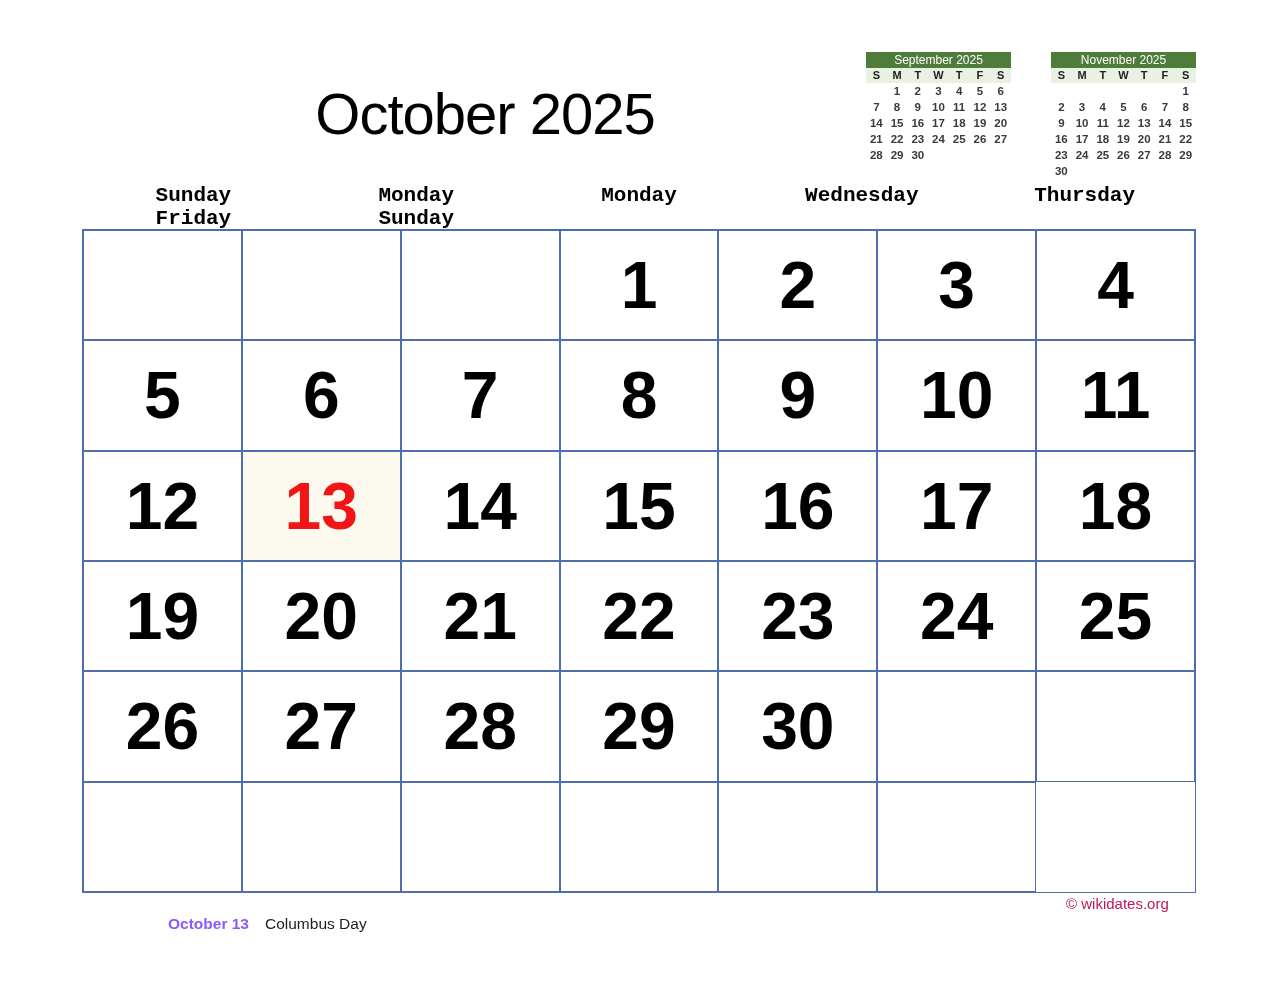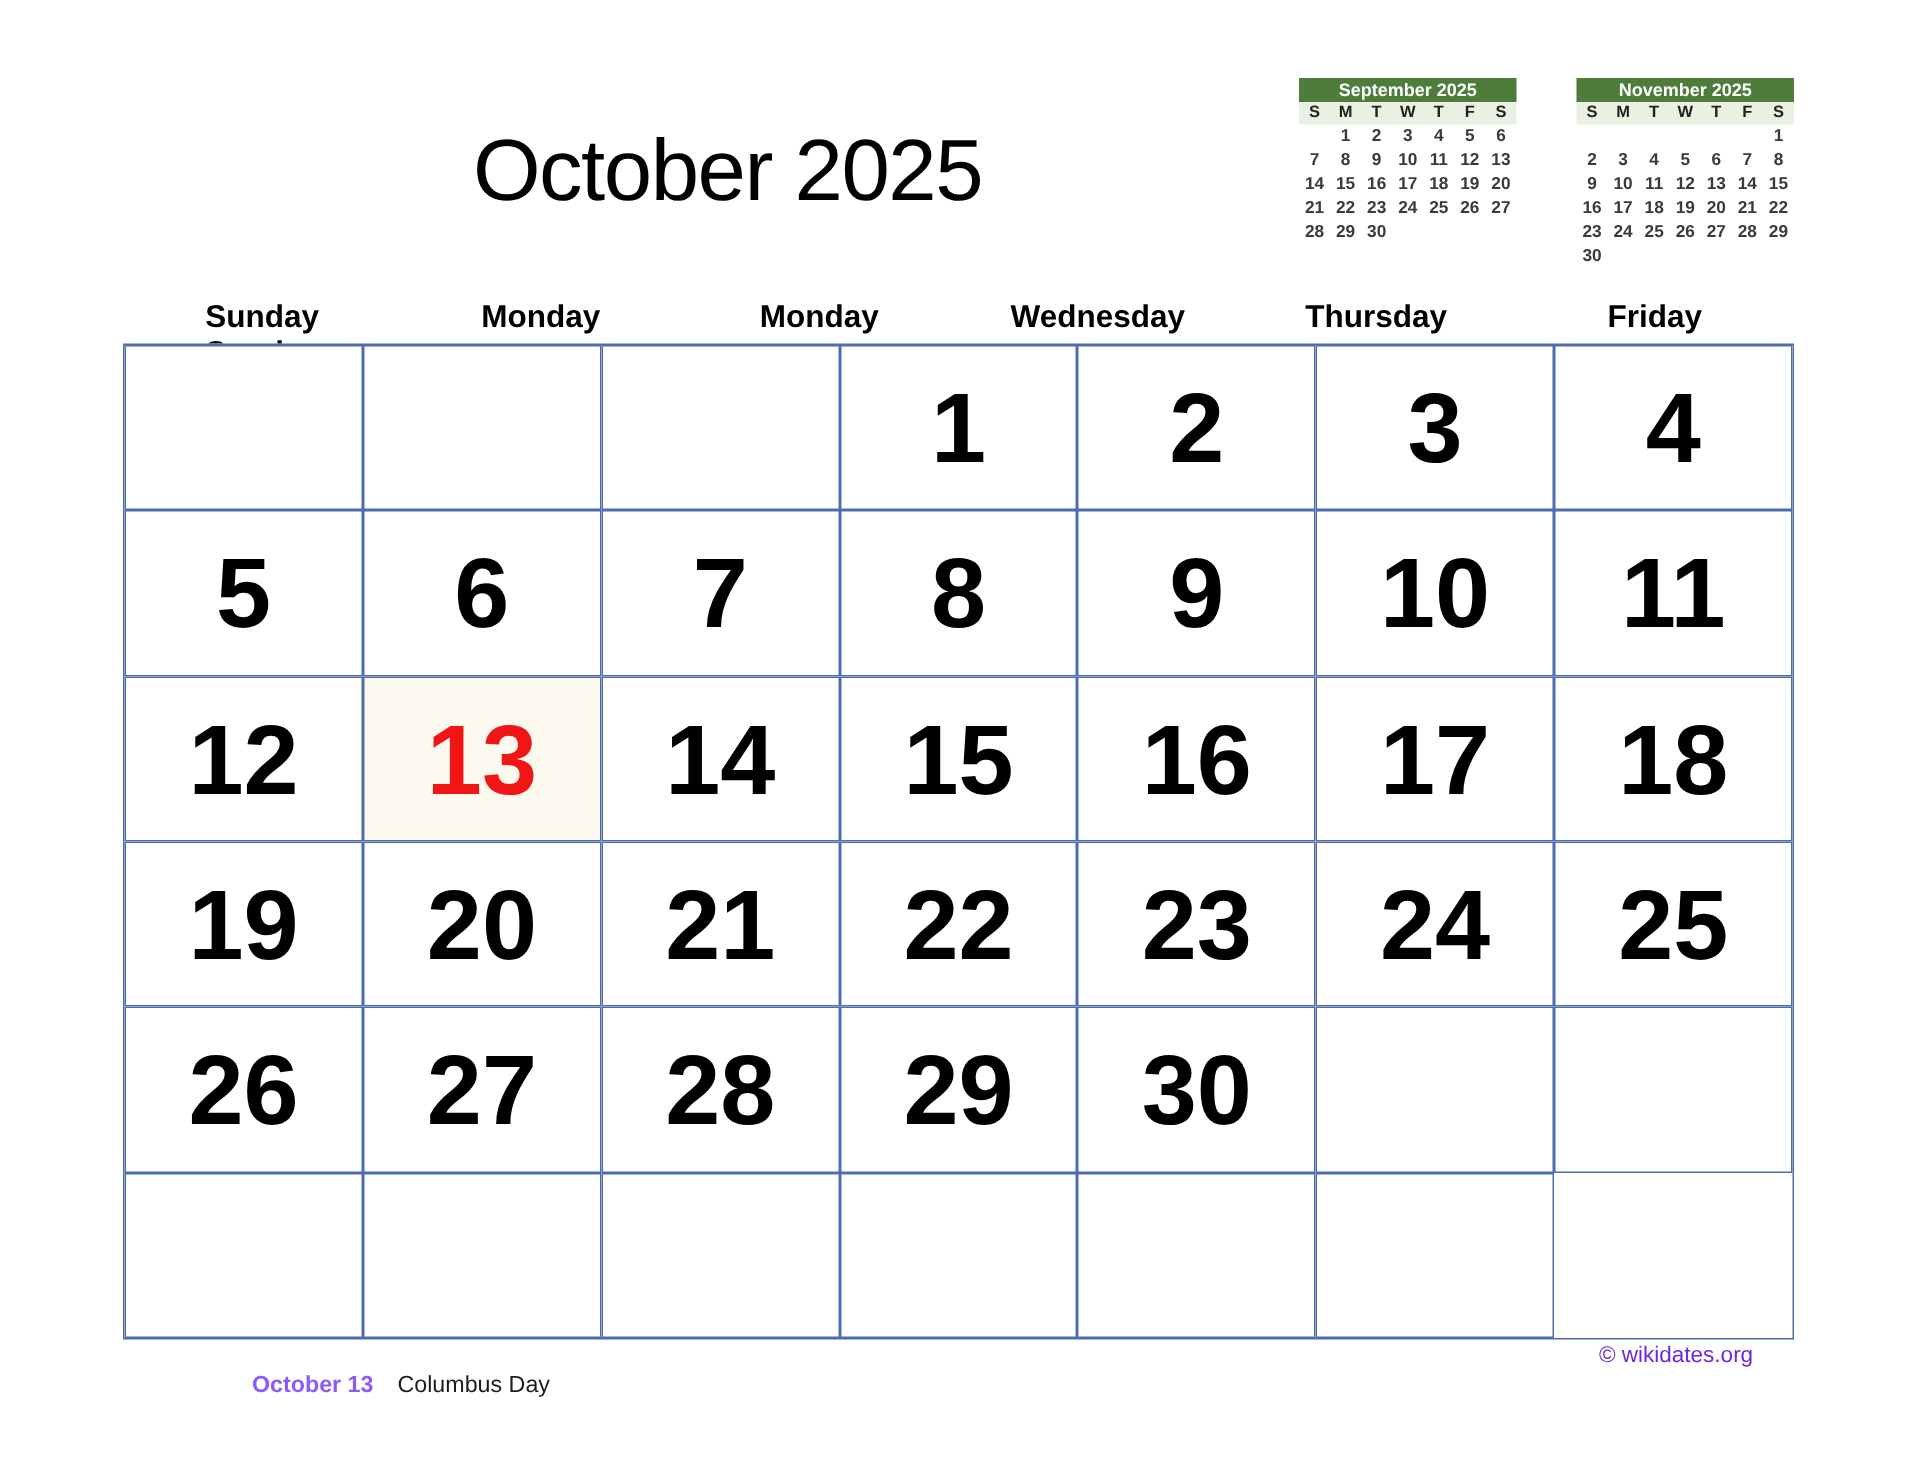--- a/index.html
+++ b/index.html
@@ -11,41 +11,41 @@
     position: absolute; left: 85px; top: 80px; width: 800px;
     text-align: center; font-size: 58px; font-weight: normal; color: #000;
     letter-spacing: -1px;
   }
 
   
   .mini { position: absolute; top: 52px; width: 145px; }
   .mini-sep { left: 866px; }
   .mini-nov { left: 1051px; }
   .mini-header {
-    background: #4e7d3b; color: #ffffff; font-size: 12px; font-weight: bold;
+    background: #4e7d3b; color: #ffffff; font-size: 12px; font-weight: normal;
     text-align: center; height: 16px; line-height: 16px;
   }
   .mini-dayrow {
     display: grid; grid-template-columns: repeat(7, 1fr);
     background: #e9f1e3; height: 15px;
   }
   .mini-dayrow span {
     text-align: center; font-size: 11px; font-weight: bold;
     color: #222; line-height: 15px;
   }
   .mini-grid { display: grid; grid-template-columns: repeat(7, 1fr); }
   .mini-grid span {
     text-align: center; font-size: 11.5px; font-weight: 600;
     color: #3a3a3a; height: 16px; line-height: 16px;
   }
 
   
   .dow-row {
-    position: absolute; left: 82px; top: 200px; width: 1114px;
-    display: grid; grid-template-columns: repeat(6, 1fr);
+    position: absolute; left: 82px; top: 184px; width: 1114px;
+    display: grid; grid-template-columns: repeat(5, 1fr); font-family: Liberation Mono, monospace;
   }
   .dow-row span {
     text-align: center; font-size: 21px; font-weight: bold; color: #000;
   }
 
   
   .main-grid {
     position: absolute; left: 82px; top: 229px; width: 1114px; height: 664px;
     display: grid; grid-template-columns: repeat(7, 1fr);
     grid-template-rows: repeat(6, 1fr);
@@ -57,21 +57,21 @@
     font-size: 66px; font-weight: bold; color: #000; background: #fff;
   }
   .date-cell.highlight { background: #fcf9ef; color: #f11515; }
 
   
   .footer-note { position: absolute; left: 168px; top: 915px; font-size: 15.5px; }
   .holiday-date { color: #8b5cf6; font-weight: bold; margin-right: 16px; margin-top: 34px; }
   .holiday-name { color: #1d1d1d; }
   .credit {
     position: absolute; left: 1066px; top: 895px;
-    color: #6d28d9; font-size: 15px;
+    color: #be185d; font-size: 15px;
   }
 </style>
 </head>
 <body>
 
 <div class="page-title">October 2025</div>
 
 <div class="mini mini-sep">
   <div class="mini-header">September 2025</div>
   <div class="mini-dayrow">

